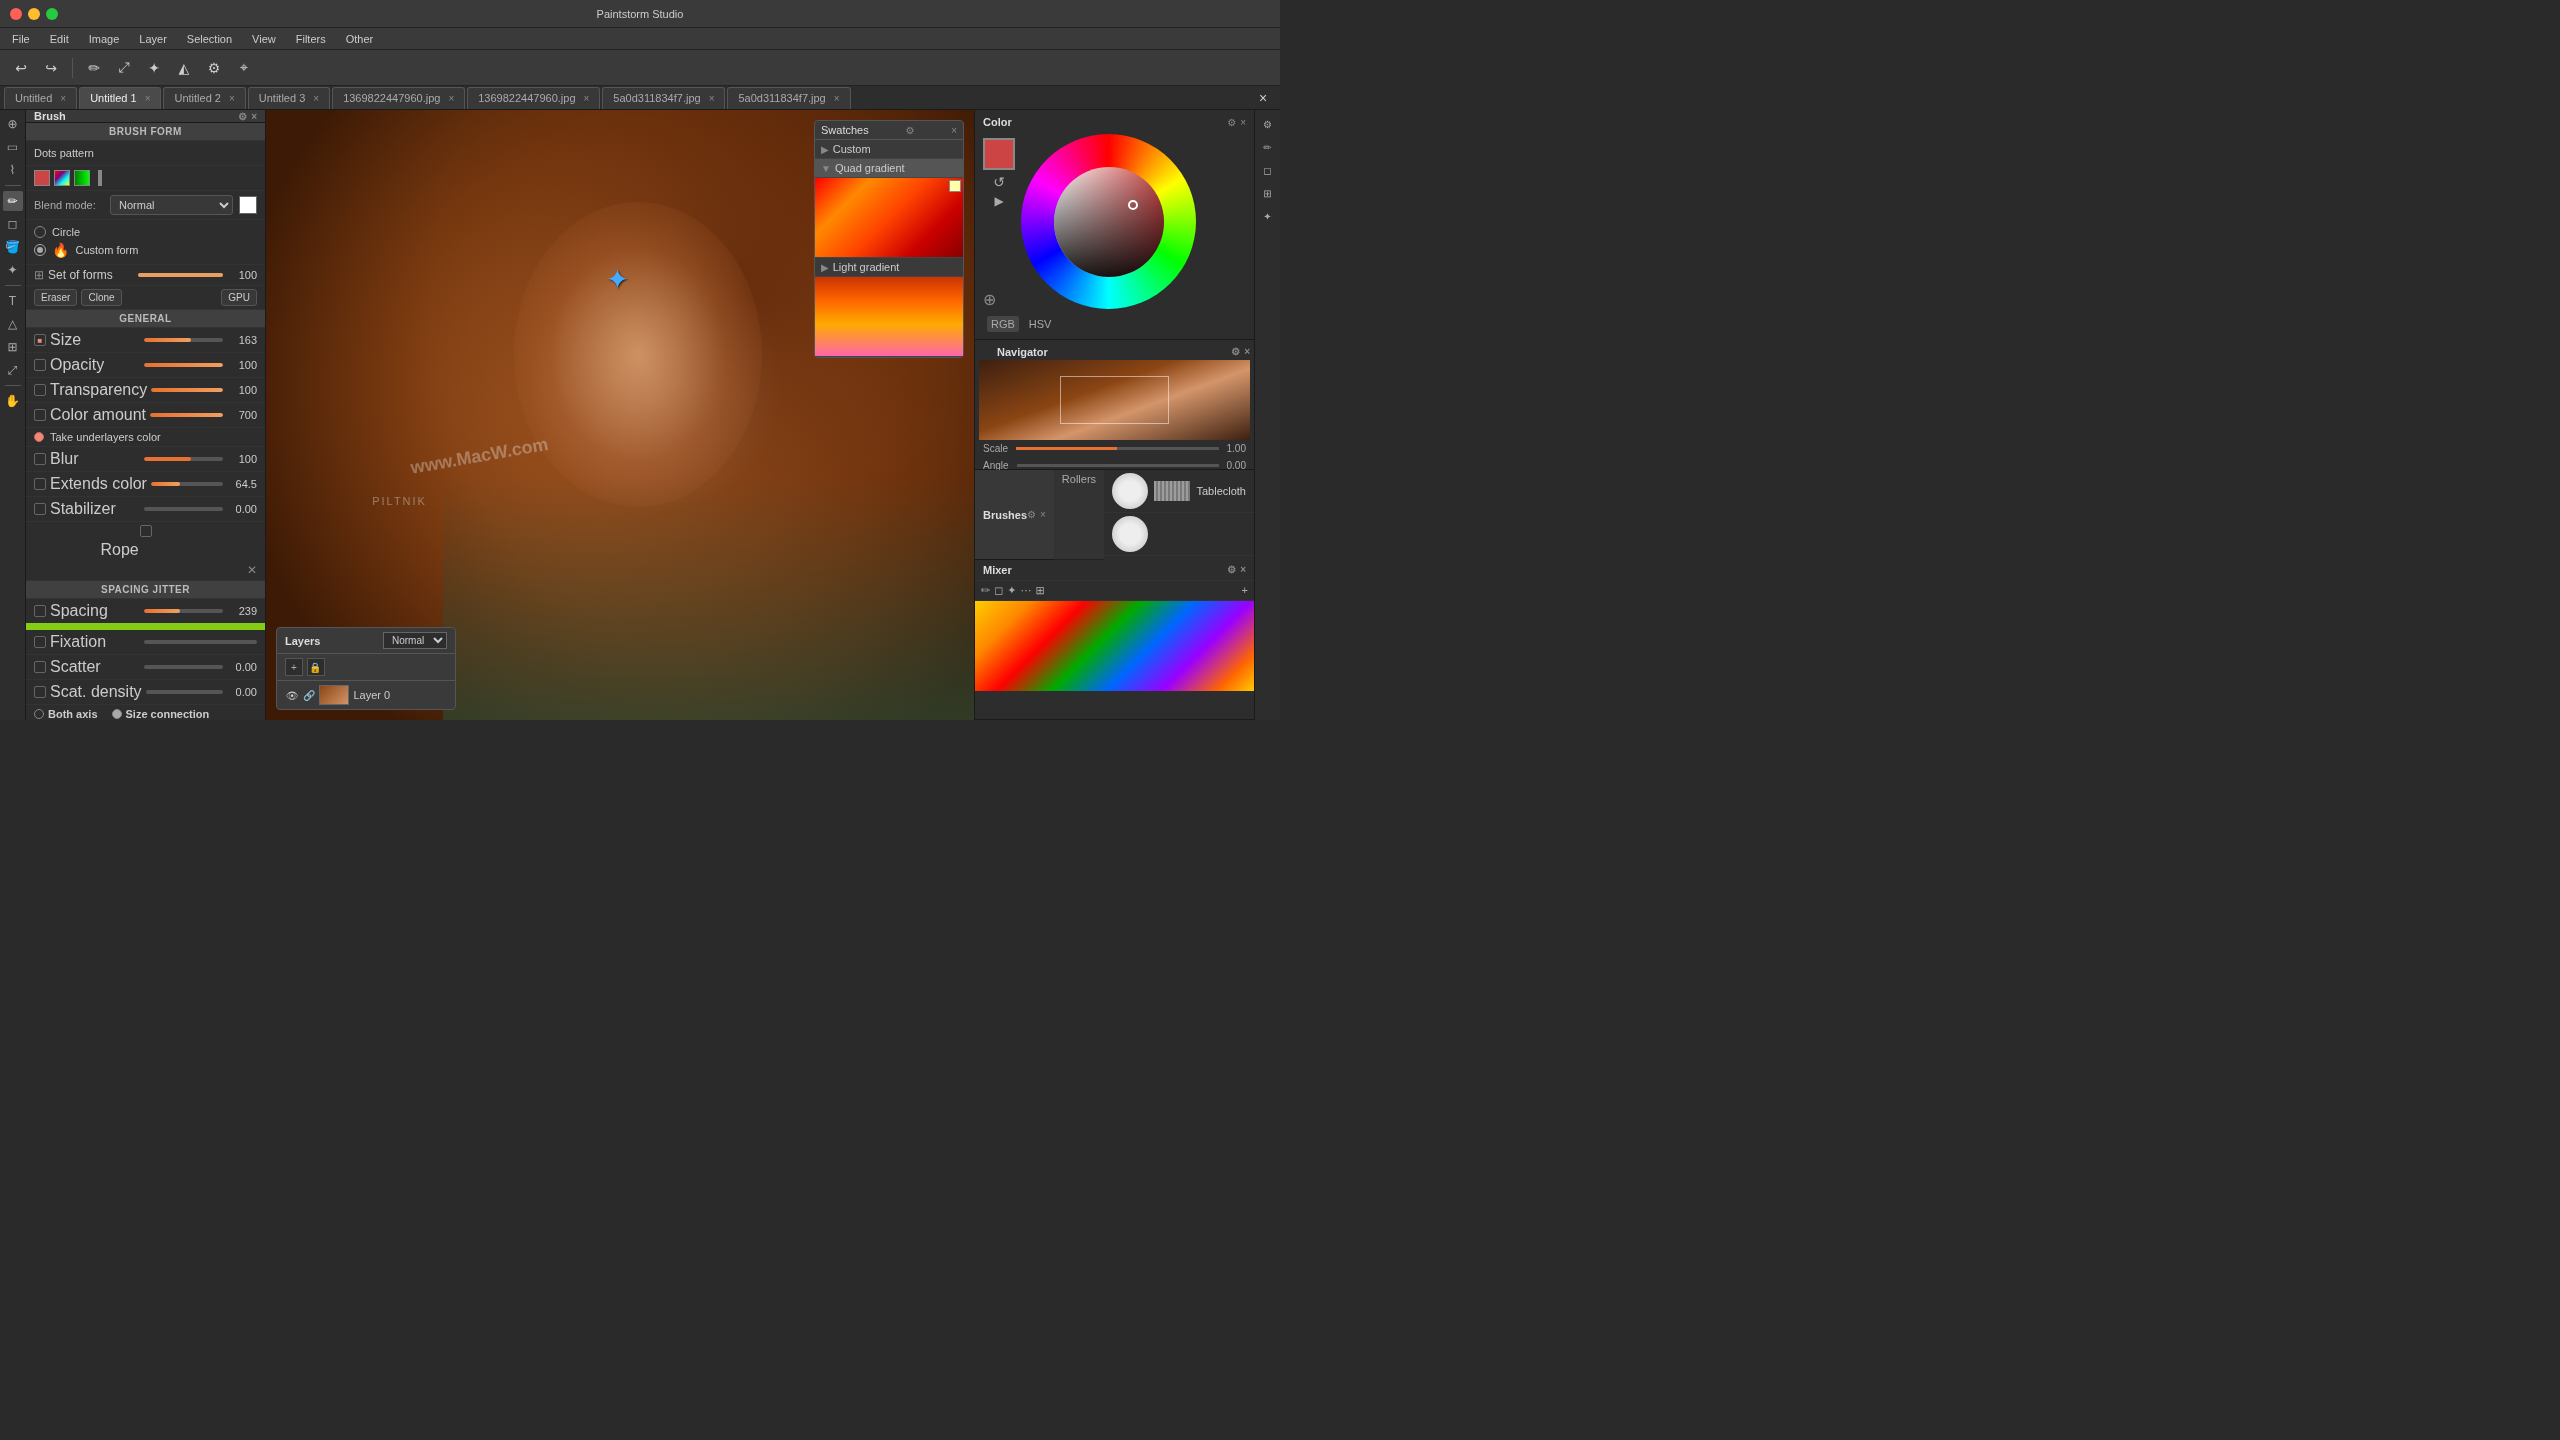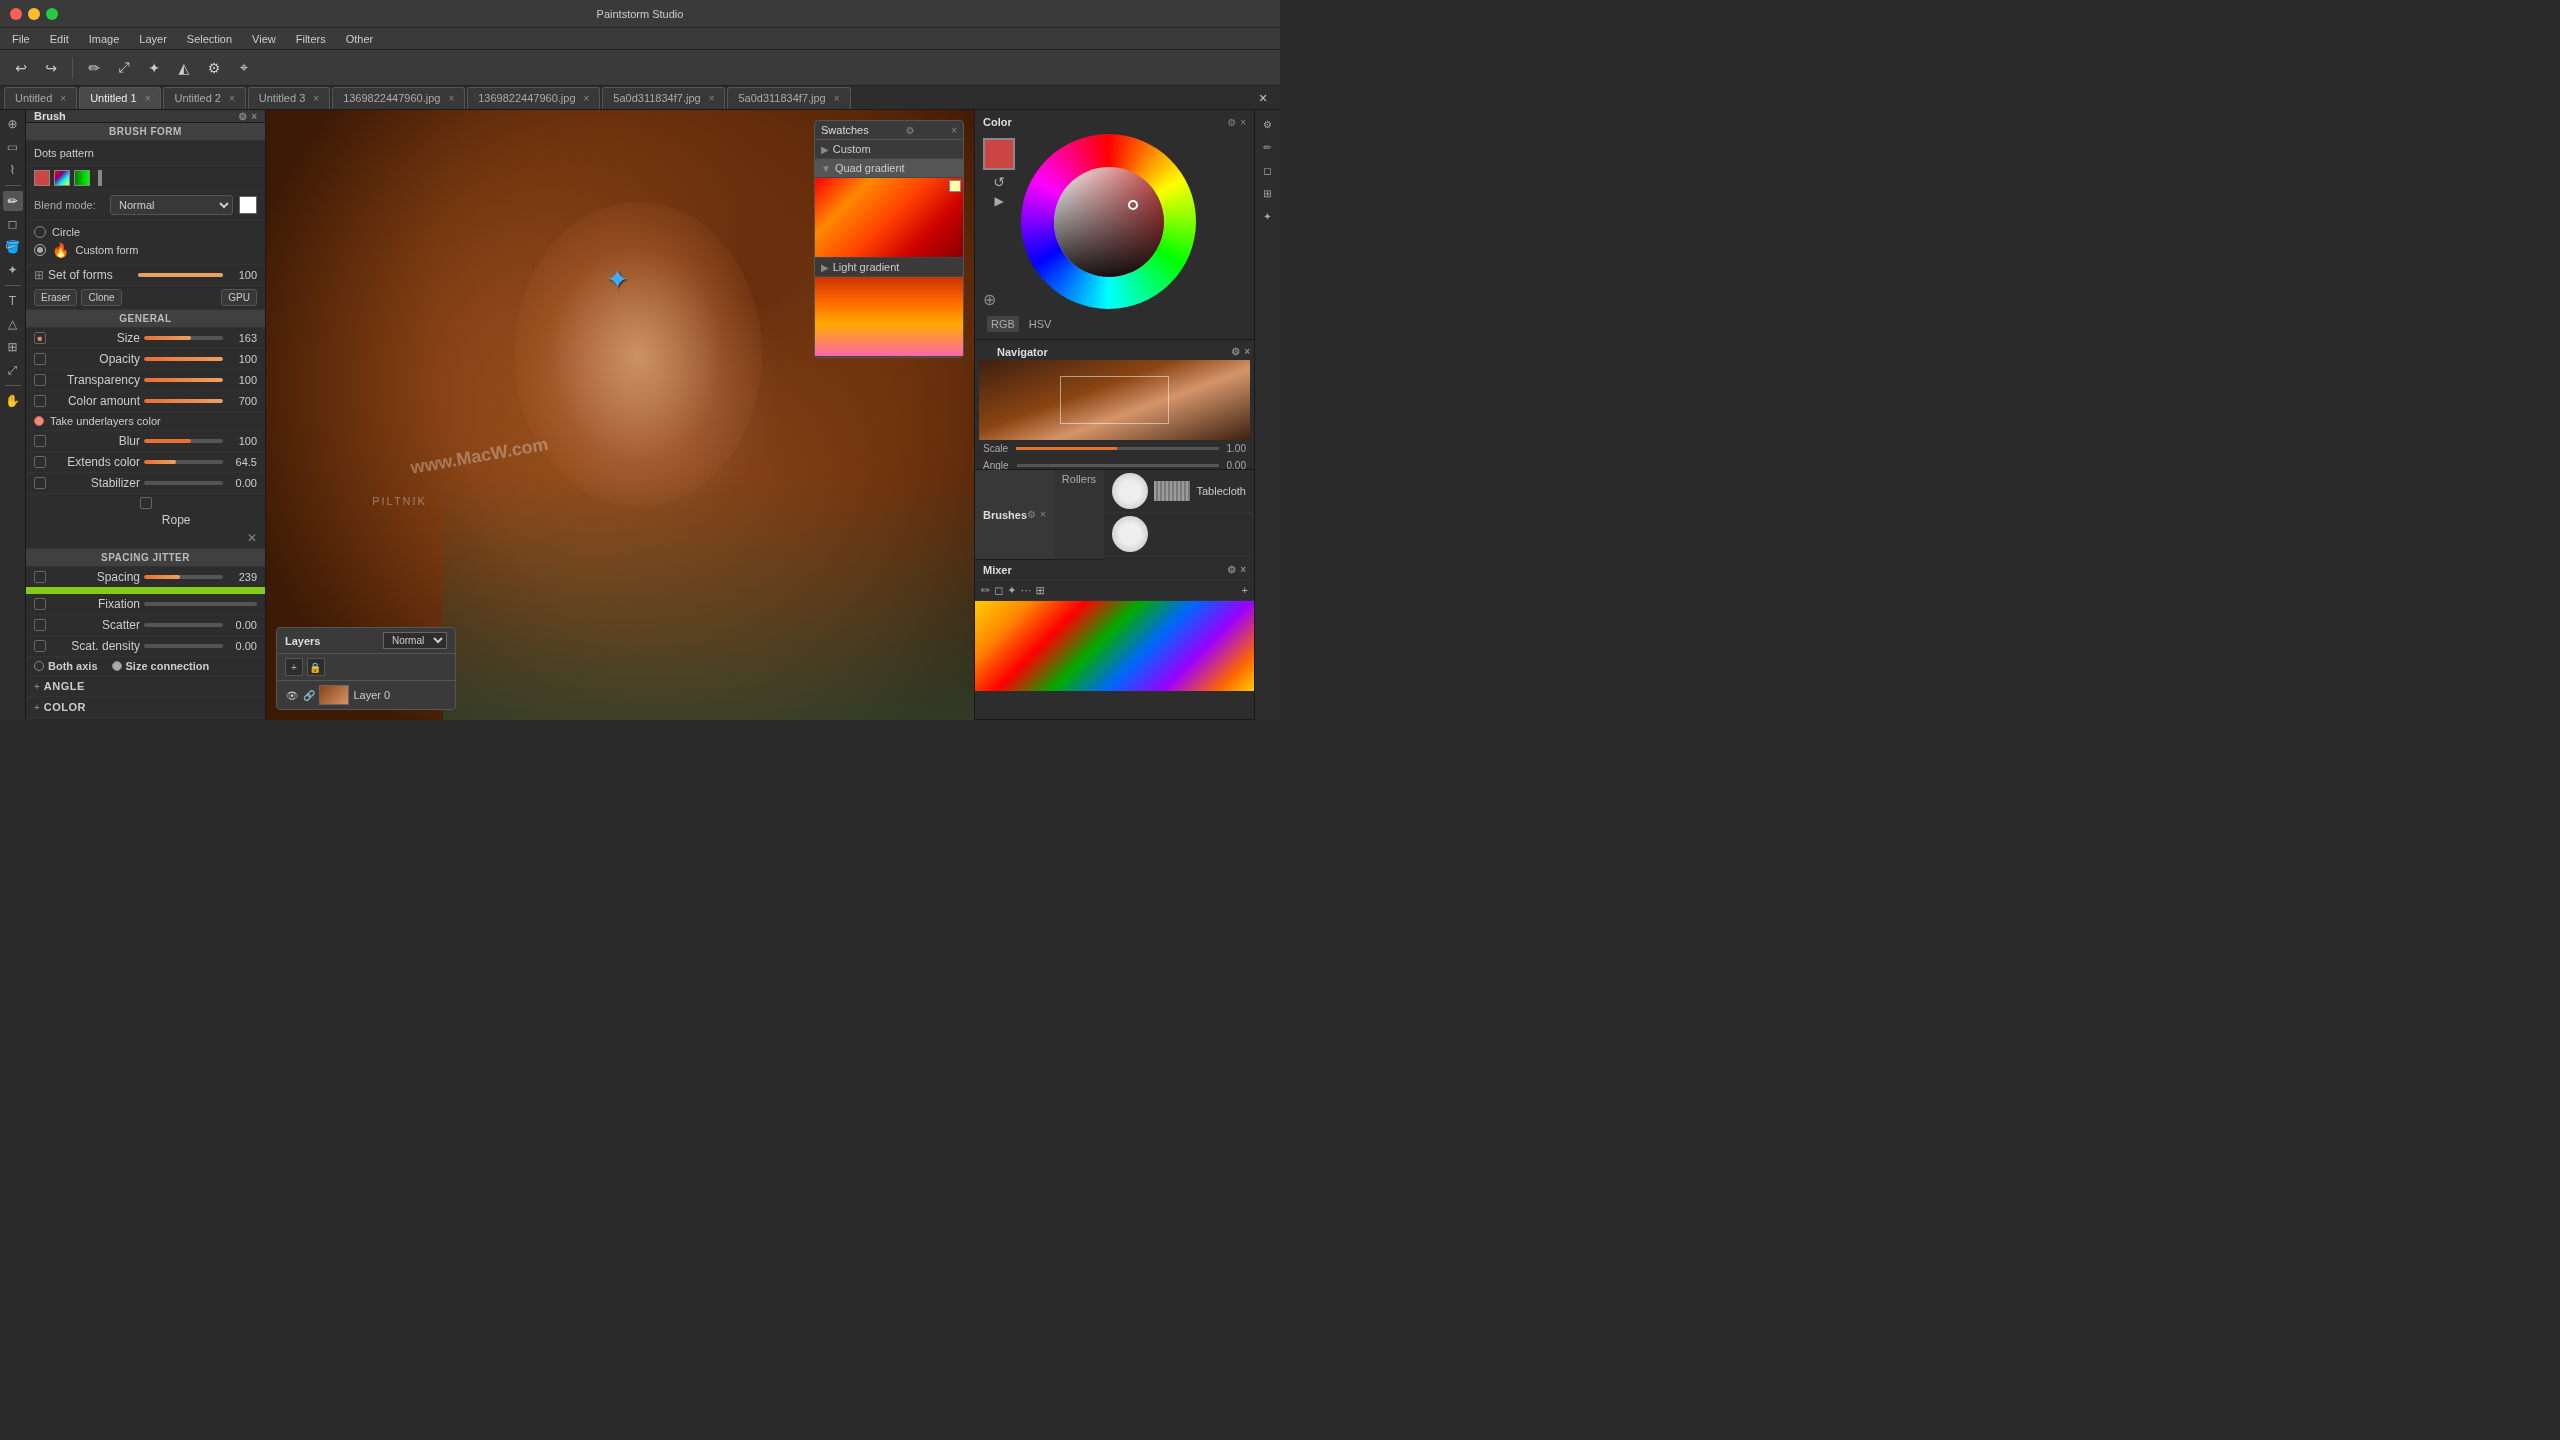--- a/index.html
+++ b/index.html
@@ -66,21 +66,21 @@
     .row-val { font-size: 11px; color: #ccc; min-width: 30px; text-align: right; }
     .slider-container { flex: 1; height: 4px; background: #555; border-radius: 2px; position: relative; }
     .slider-fill { height: 100%; background: #e8a060; border-radius: 2px; }
     
     .eraser-row { display: flex; align-items: center; padding: 3px 8px; border-bottom: 1px solid #333; gap: 4px; }
     .eraser-btn { background: #383838; border: 1px solid #555; color: #ccc; font-size: 10px; padding: 2px 6px; border-radius: 3px; }
     .gpu-btn { background: #383838; border: 1px solid #555; color: #ccc; font-size: 10px; padding: 2px 6px; border-radius: 3px; margin-left: auto; }
     
     .param-row { display: flex; align-items: center; padding: 3px 8px; gap: 4px; }
     .param-icon { width: 12px; height: 12px; border: 1px solid #666; border-radius: 2px; display: flex; align-items: center; justify-content: center; }
-    .param-label { font-size: 12px; color: #ccc; min-width: 90px; text-align: right; }
+    .param-label { font-size: 16px; color: #ccc; min-width: 90px; }
     .param-slider { flex: 1; height: 4px; background: #555; border-radius: 2px; position: relative; overflow: hidden; }
     .param-fill { height: 100%; border-radius: 2px; }
     .param-val { font-size: 11px; color: #ccc; min-width: 30px; text-align: right; }
     
     .take-underlayers { display: flex; align-items: center; padding: 3px 8px; gap: 6px; border-bottom: 1px solid #333; }
     
     
     #canvas-area { flex: 1; background: #1a1a1a; position: relative; overflow: hidden; }
     
     

